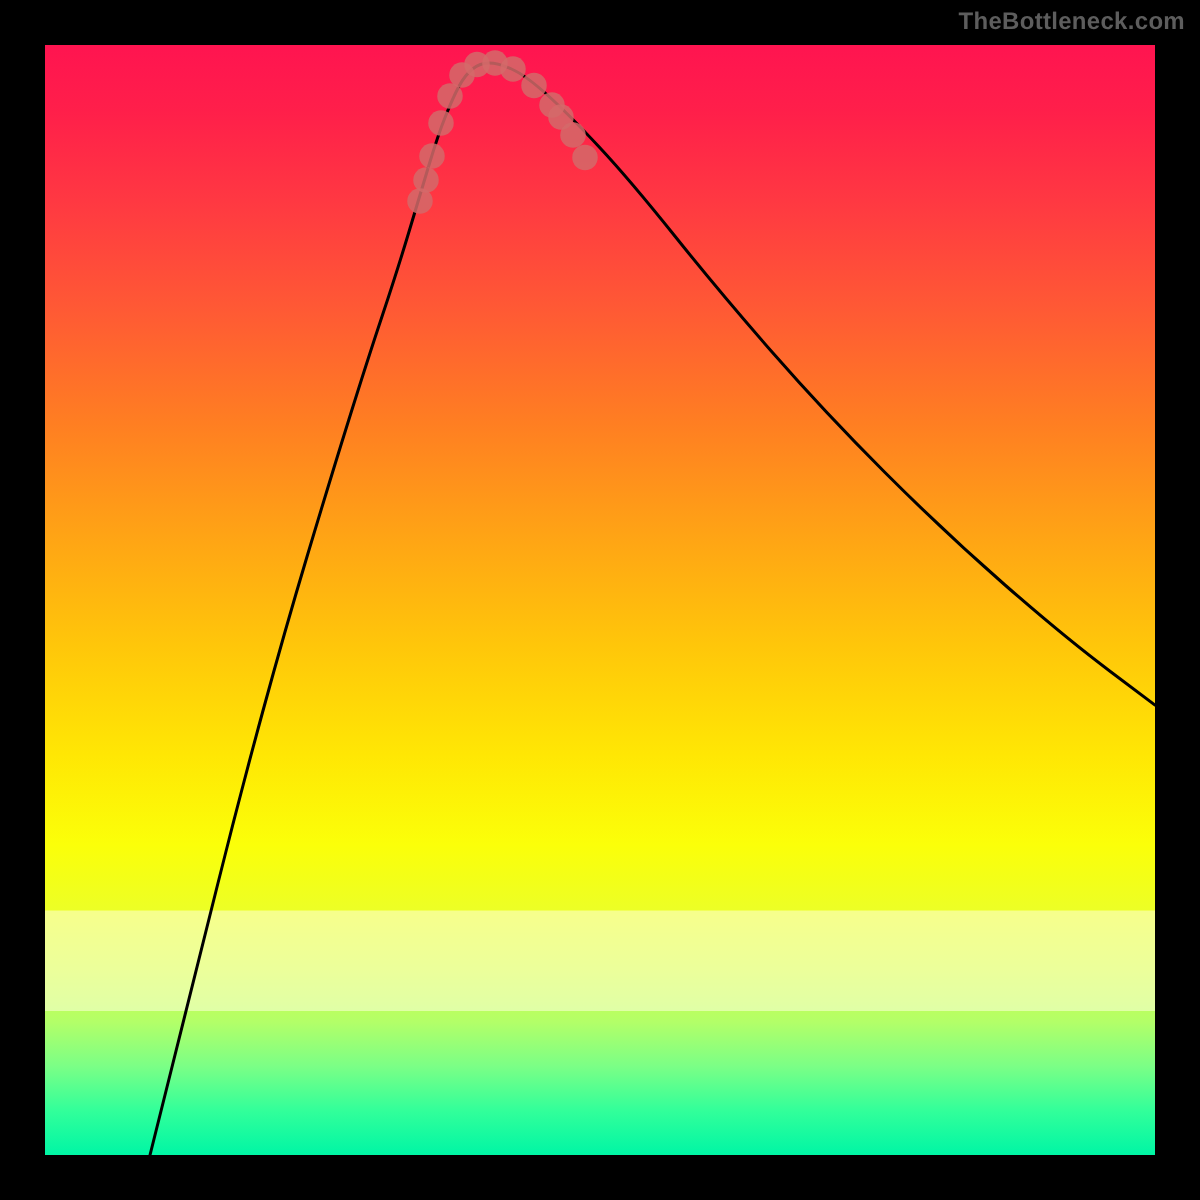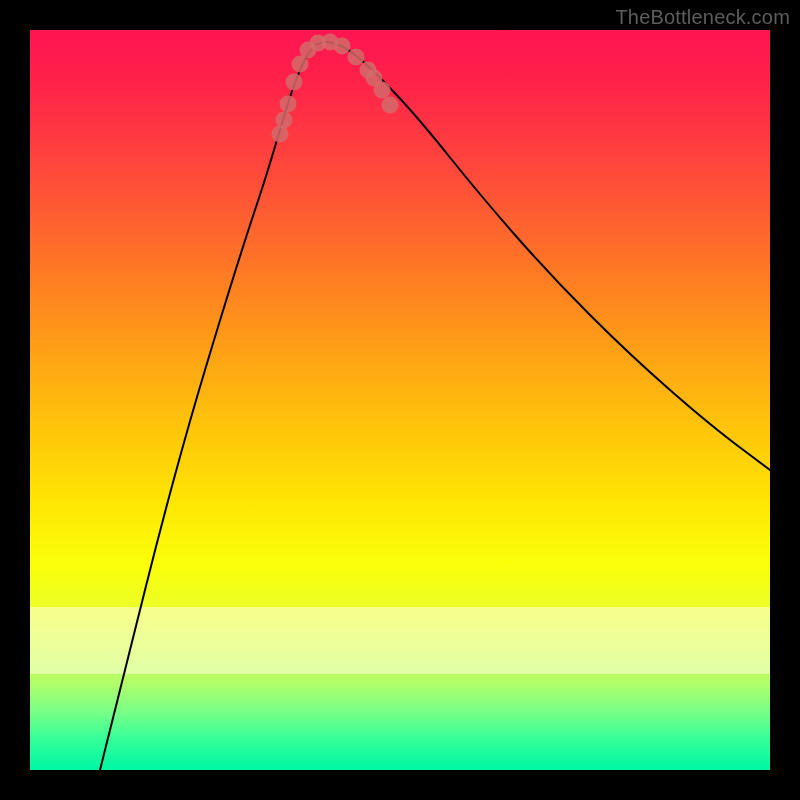--- a/index.html
+++ b/index.html
@@ -56,22 +56,22 @@
     position: absolute;
     left: 0;
     width: 100%;
     background: rgba(255,255,224,0.55);
   }
   .attrib {
     position: absolute;
     top: 6px;
     right: 10px;
     color: #5d5d5d;
-    font-size: 20px;
-    font-weight: 400;
+    font-size: 16px;
+    font-weight: 700;
     letter-spacing: 0.2px;
   }
   svg.curves {
     position: absolute;
     left: 0; top: 0;
     width: 100%; height: 100%;
     overflow: visible;
   }
 </style>
 </head>

